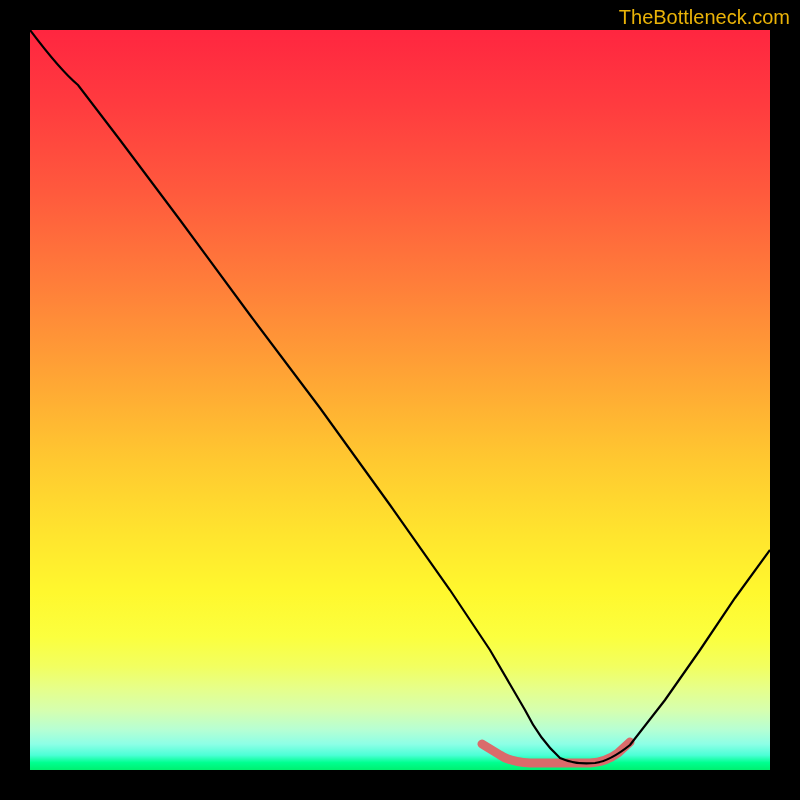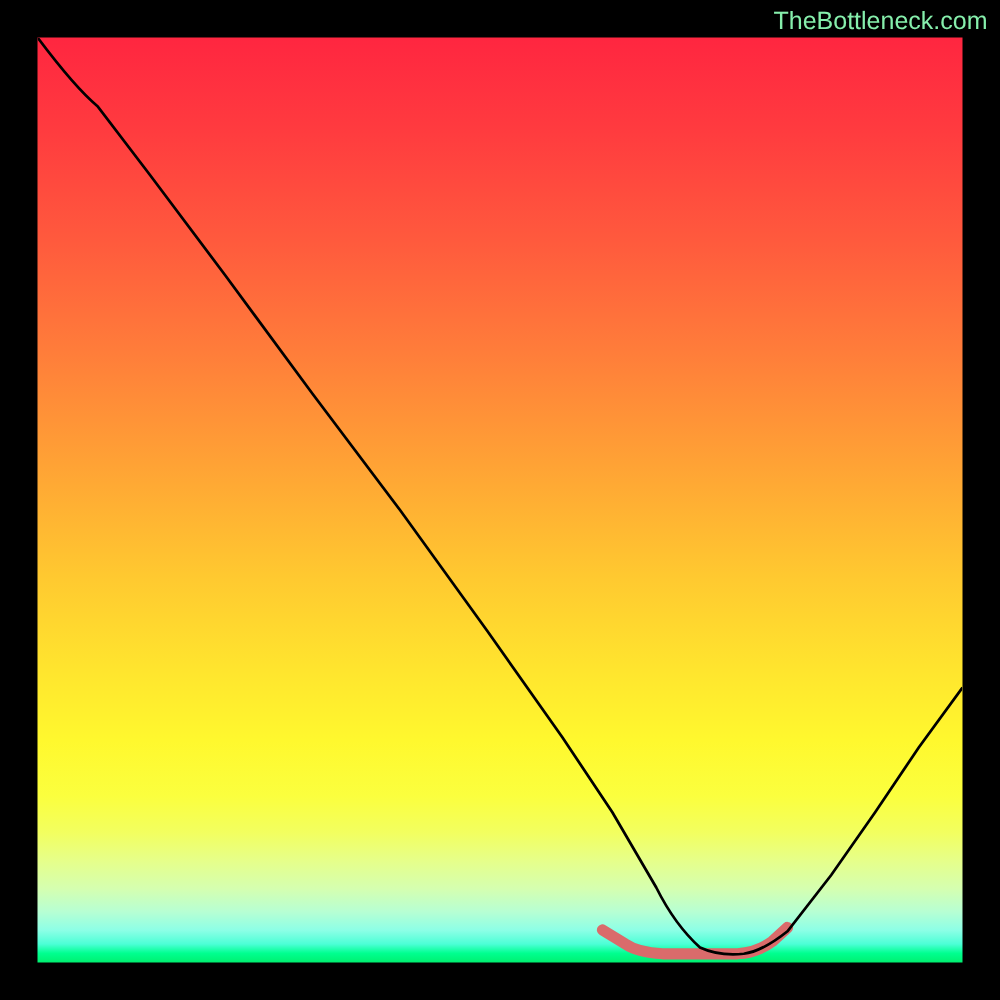--- a/index.html
+++ b/index.html
@@ -14,21 +14,21 @@
   .container {
     width: 800px;
     height: 800px;
     position: relative;
     background: #000;
   }
   .watermark {
     position: absolute;
     top: 6px;
     right: 10px;
-    color: #86efac;
+    color: #eab308;
     font-size: 20px;
     font-weight: 500;
     z-index: 10;
   }
   .plot-area {
     position: absolute;
     left: 30px;
     top: 30px;
     width: 740px;
     height: 740px;

